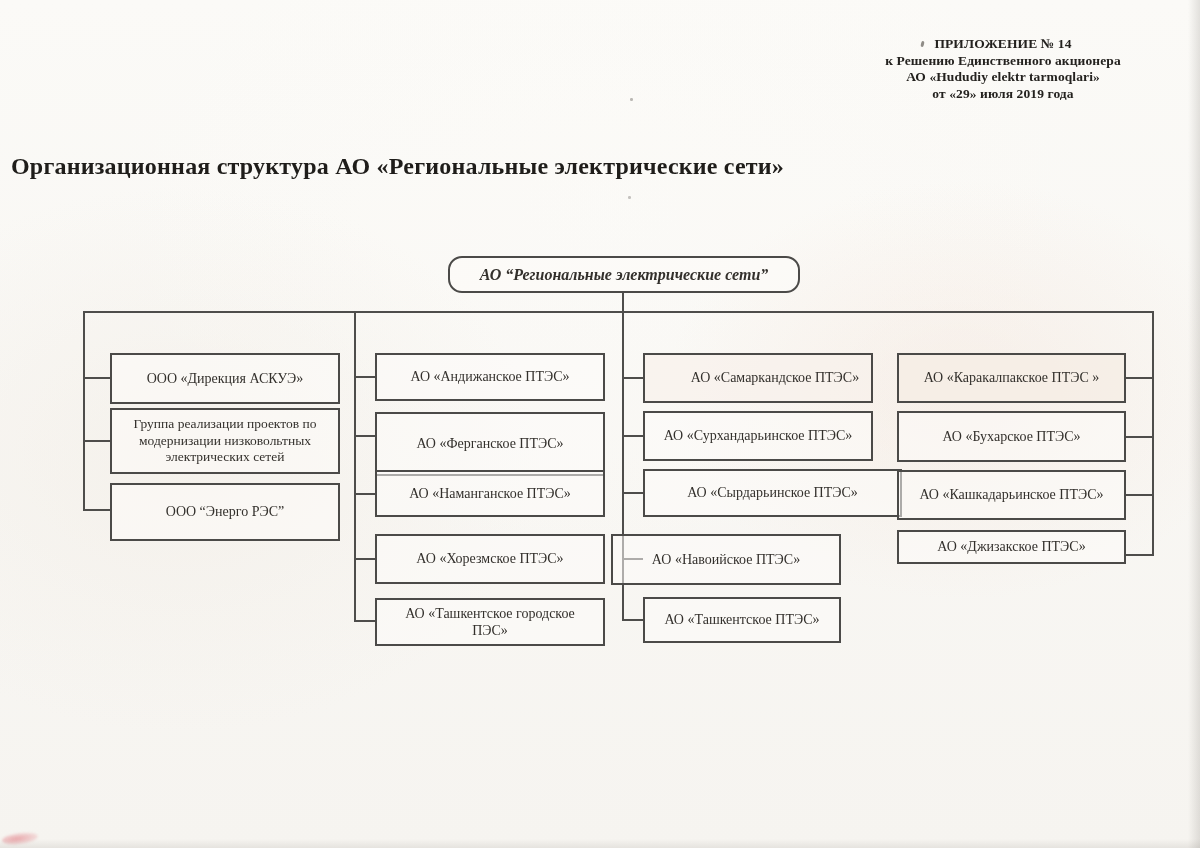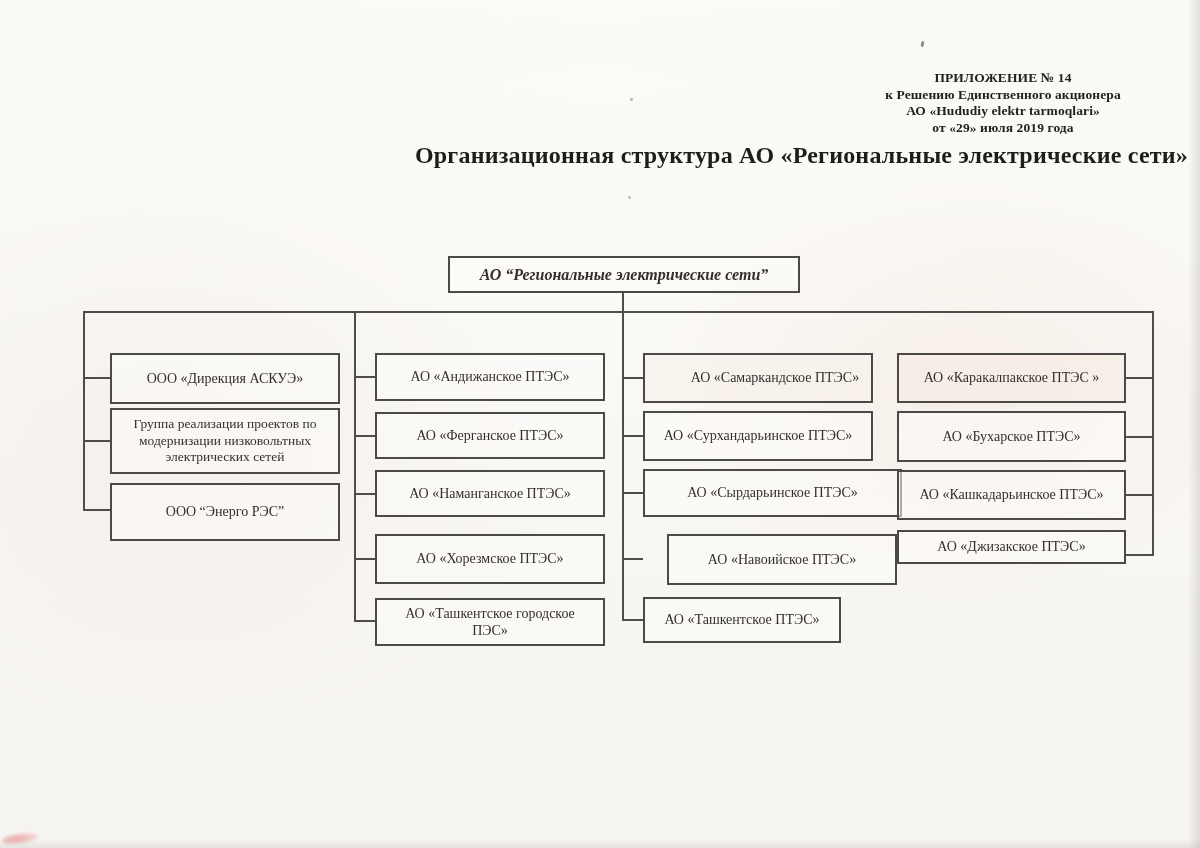--- a/index.html
+++ b/index.html
@@ -12,41 +12,42 @@
     background:
       radial-gradient(ellipse 420px 300px at 960px 390px, rgba(243,224,212,0.38), transparent 70%),
       radial-gradient(ellipse 500px 380px at 180px 460px, rgba(240,234,226,0.45), transparent 72%),
       radial-gradient(ellipse 700px 500px at 600px 200px, rgba(252,251,248,0.6), transparent 75%),
       linear-gradient(#fbfaf7, #f6f4f0);
   }
   
   .hdr{
     position:absolute; top:36px; left:858px; width:290px;
     text-align:center; font-weight:bold; font-size:13.5px; line-height:16.5px;
-    color:#24221f; letter-spacing:0.1px;margin-top:34px;
+    color:#24221f; letter-spacing:0.1px;
   }
   
   .title{
-    position:absolute; top:142px; left:0; width:1188px; margin:0;
-    text-align:right; font-size:24px; font-weight:bold; color:#1f1d1a;
+    position:absolute; top:142px; left:0; width:1188px; margin:11px;
+    text-align:left; font-size:24px; font-weight:bold; color:#1f1d1a;
     letter-spacing:0.2px;
   }
   
   .box{
     position:absolute; box-sizing:border-box;
     border:2px solid #4b4a48;
     display:flex; align-items:center; justify-content:center;
     text-align:center; font-size:14px; line-height:1.25;
     color:#33302c; background:rgba(253,252,249,0.55);
     padding:2px 8px;
   }
   .box span{display:inline-block;}
   .root{
     font-size:16px; font-weight:bold; font-style:italic;
     background:rgba(252,251,248,0.7);
+    border-radius:14px;
   }
   .tint-pink{background:rgba(246,237,229,0.85);}
   .tint-warm{background:rgba(248,241,235,0.7);padding-left:42px;}
   
   .l{position:absolute; background:#4e4d4b;}
   .h{height:2px;}
   .v{width:2px;}
   
   .speck{position:absolute; background:#8f8c87; border-radius:40%;}
   .redmark{
@@ -103,31 +104,31 @@
 
   <div class="box root" style="left:448px;top:256px;width:352px;height:37px">АО “Региональные электрические сети”</div>
 
   <div class="box" style="left:110px;top:353px;width:230px;height:51px">ООО «Дирекция АСКУЭ»</div>
   <div class="box" style="left:110px;top:408px;width:230px;height:66px;font-size:13.5px">
     <span style="max-width:206px">Группа реализации проектов по модернизации низковольтных электрических сетей</span>
   </div>
   <div class="box" style="left:110px;top:483px;width:230px;height:58px">ООО “Энерго РЭС”</div>
 
   <div class="box" style="left:375px;top:353px;width:230px;height:48px">АО «Андижанское ПТЭС»</div>
-  <div class="box" style="left:375px;top:412px;width:230px;height:47px">АО «Ферганское ПТЭС»</div>
+  <div class="box" style="left:375px;top:412px;width:230px;height:64px">АО «Ферганское ПТЭС»</div>
   <div class="box" style="left:375px;top:470px;width:230px;height:47px">АО «Наманганское ПТЭС»</div>
   <div class="box" style="left:375px;top:534px;width:230px;height:50px">АО «Хорезмское ПТЭС»</div>
   <div class="box" style="left:375px;top:598px;width:230px;height:48px">
     <span style="max-width:182px">АО «Ташкентское городское ПЭС»</span>
   </div>
 
   <div class="box tint-warm" style="left:643px;top:353px;width:230px;height:50px">АО «Самаркандское ПТЭС»</div>
   <div class="box" style="left:643px;top:411px;width:230px;height:50px">АО «Сурхандарьинское ПТЭС»</div>
   <div class="box" style="left:643px;top:469px;width:259px;height:48px">АО «Сырдарьинское ПТЭС»</div>
-  <div class="box" style="left:667px;top:534px;width:230px;height:51px">АО «Навоийское ПТЭС»</div>
+  <div class="box" style="left:611px;top:534px;width:230px;height:51px">АО «Навоийское ПТЭС»</div>
   <div class="box" style="left:643px;top:597px;width:198px;height:46px">АО «Ташкентское ПТЭС»</div>
 
   <div class="box tint-pink" style="left:897px;top:353px;width:229px;height:50px">АО «Каракалпакское ПТЭС »</div>
   <div class="box" style="left:897px;top:411px;width:229px;height:51px">АО «Бухарское ПТЭС»</div>
   <div class="box" style="left:897px;top:470px;width:229px;height:50px">АО «Кашкадарьинское ПТЭС»</div>
   <div class="box" style="left:897px;top:530px;width:229px;height:34px">АО «Джизакское ПТЭС»</div>
 
   <div class="speck" style="left:921px;top:41px;width:3px;height:6px;transform:rotate(14deg)"></div>
   <div class="speck" style="left:630px;top:98px;width:3px;height:3px;opacity:.6"></div>
   <div class="speck" style="left:628px;top:196px;width:3px;height:3px;opacity:.5"></div>

